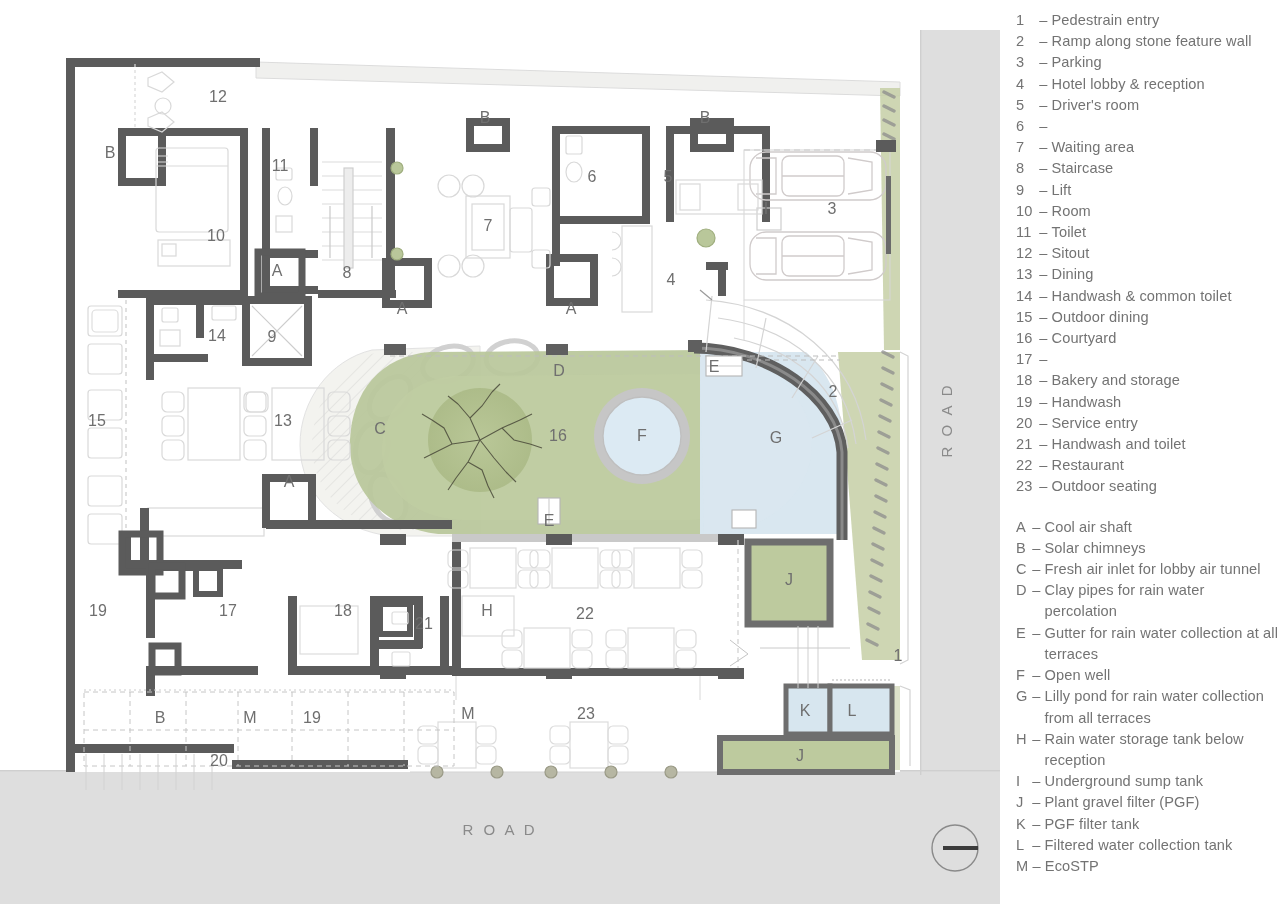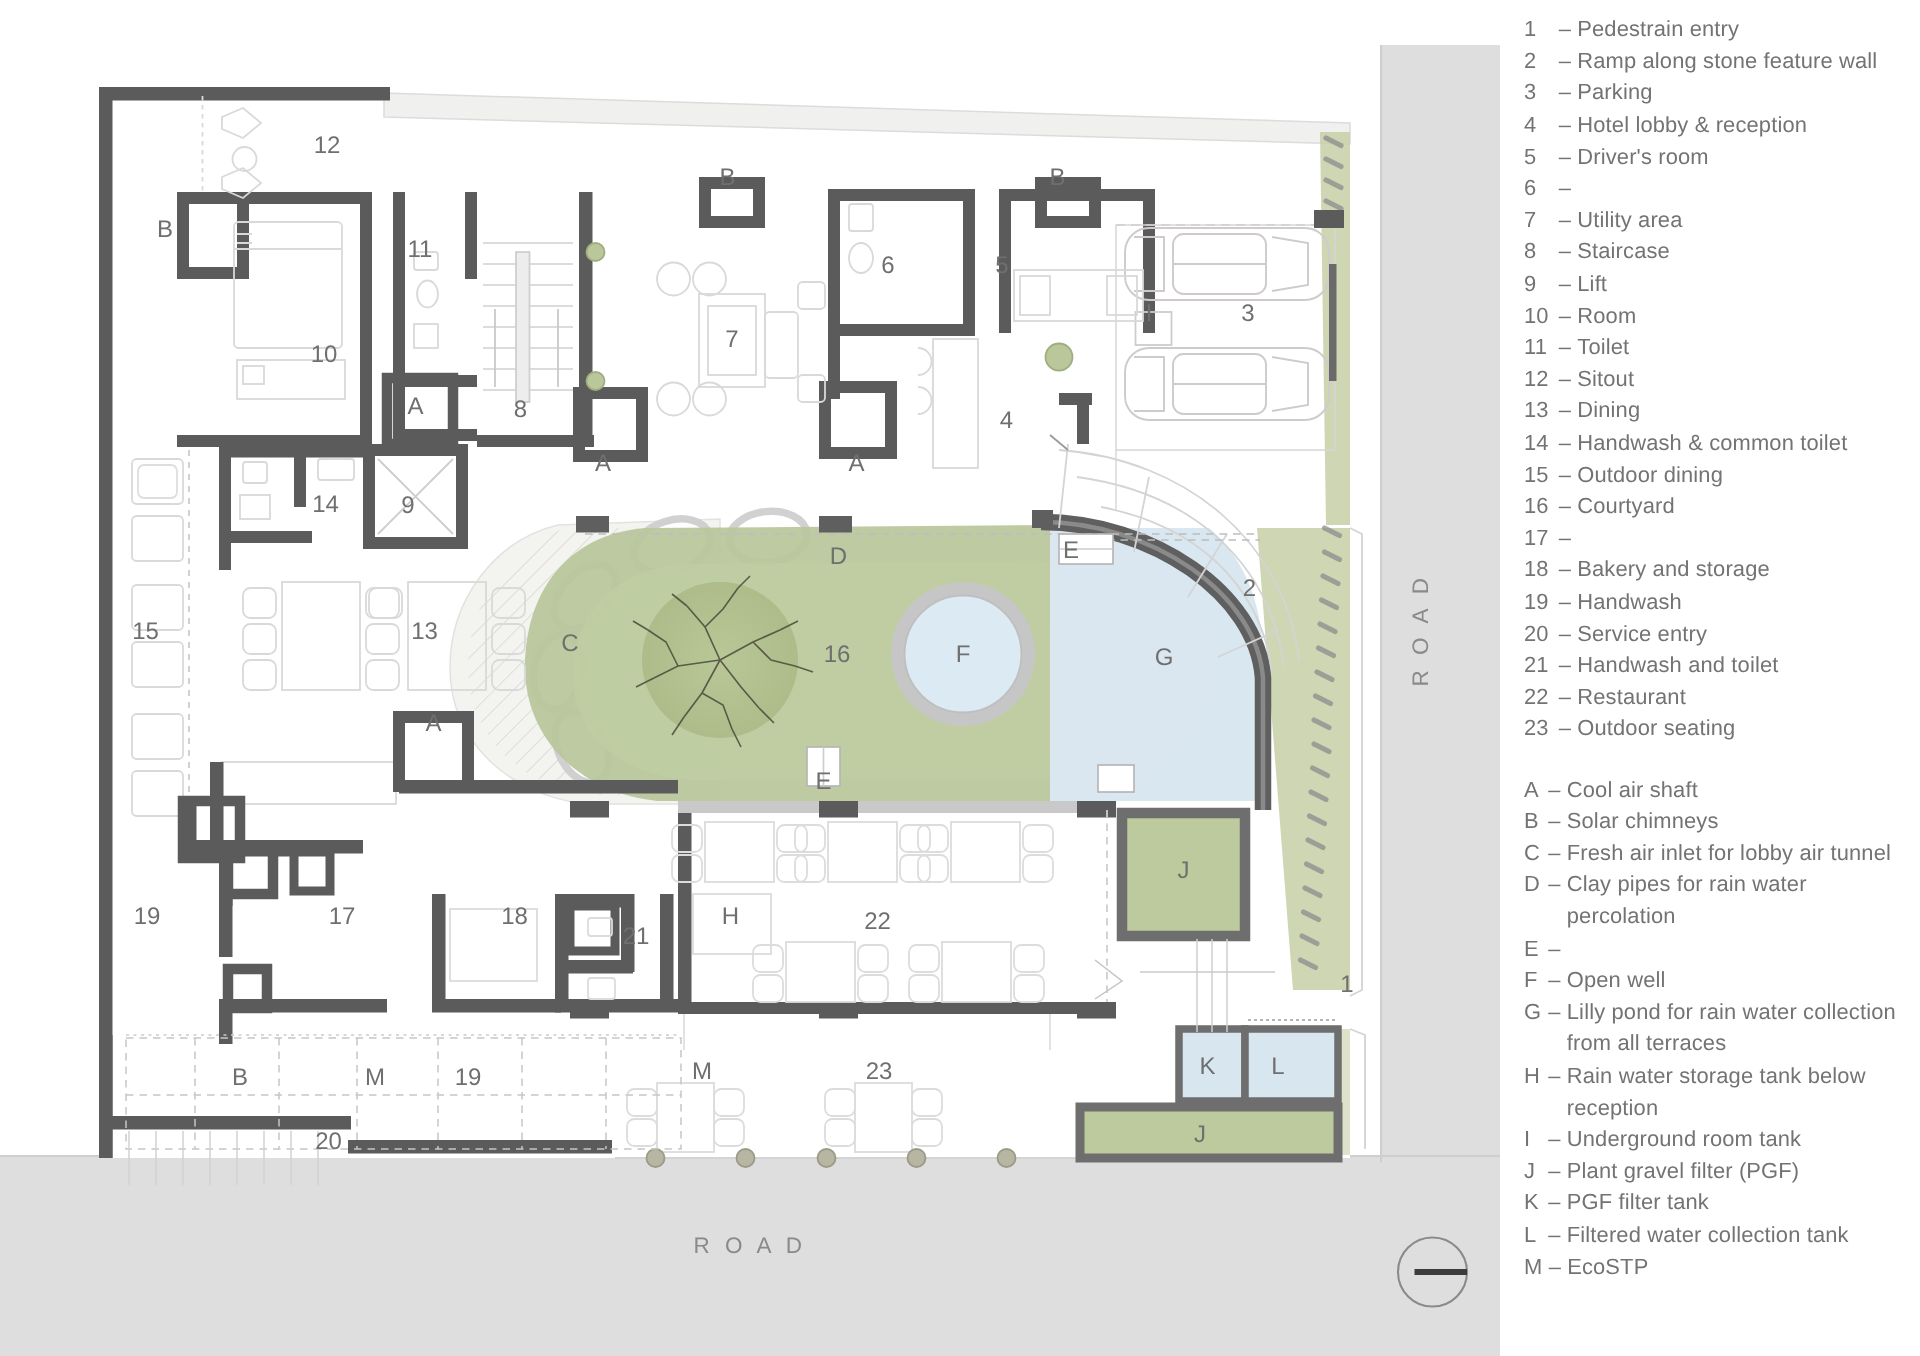--- a/index.html
+++ b/index.html
@@ -605,21 +605,21 @@
           <span class="leg-dash"> – </span>
           <span class="leg-txt">Driver's room</span>
         </li>
         <li class="leg-item num">
           <span class="leg-key">6</span>
           <span class="leg-dash"> – </span>
         </li>
         <li class="leg-item num">
           <span class="leg-key">7</span>
           <span class="leg-dash"> – </span>
-          <span class="leg-txt">Utility area</span>
+          <span class="leg-txt">Waiting area</span>
         </li>
         <li class="leg-item num">
           <span class="leg-key">8</span>
           <span class="leg-dash"> – </span>
           <span class="leg-txt">Staircase</span>
         </li>
         <li class="leg-item num">
           <span class="leg-key">9</span>
           <span class="leg-dash"> – </span>
           <span class="leg-txt">Lift</span>
@@ -712,40 +712,41 @@
           <span class="leg-txt">Fresh air inlet for lobby air tunnel</span>
         </li>
         <li class="leg-item alpha">
           <span class="leg-key">D</span>
           <span class="leg-dash"> – </span>
           <span class="leg-txt">Clay pipes for rain water percolation</span>
         </li>
         <li class="leg-item alpha">
           <span class="leg-key">E</span>
           <span class="leg-dash"> – </span>
+          <span class="leg-txt">Gutter for rain water collection at all terraces</span>
         </li>
         <li class="leg-item alpha">
           <span class="leg-key">F</span>
           <span class="leg-dash"> – </span>
           <span class="leg-txt">Open well</span>
         </li>
         <li class="leg-item alpha">
           <span class="leg-key">G</span>
           <span class="leg-dash"> – </span>
           <span class="leg-txt">Lilly pond for  rain water collection from all terraces</span>
         </li>
         <li class="leg-item alpha">
           <span class="leg-key">H</span>
           <span class="leg-dash"> – </span>
           <span class="leg-txt">Rain water storage tank below reception</span>
         </li>
         <li class="leg-item alpha">
           <span class="leg-key">I</span>
           <span class="leg-dash"> – </span>
-          <span class="leg-txt">Underground room tank</span>
+          <span class="leg-txt">Underground sump tank</span>
         </li>
         <li class="leg-item alpha">
           <span class="leg-key">J</span>
           <span class="leg-dash"> – </span>
           <span class="leg-txt">Plant gravel filter (PGF)</span>
         </li>
         <li class="leg-item alpha">
           <span class="leg-key">K</span>
           <span class="leg-dash"> – </span>
           <span class="leg-txt">PGF filter tank</span>

